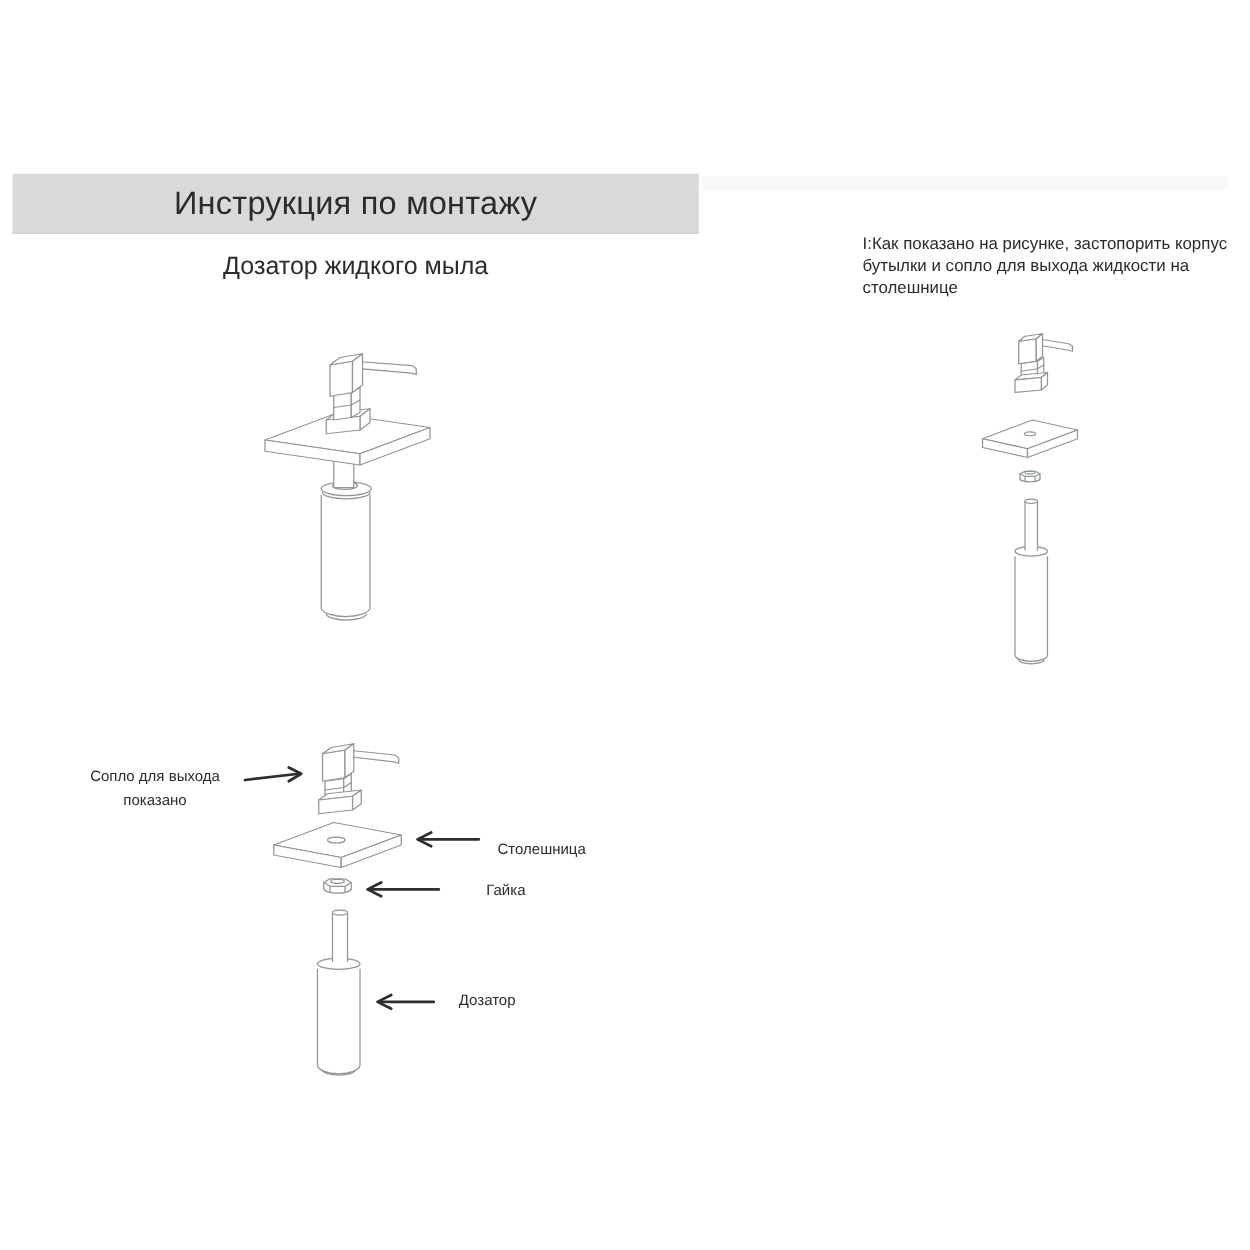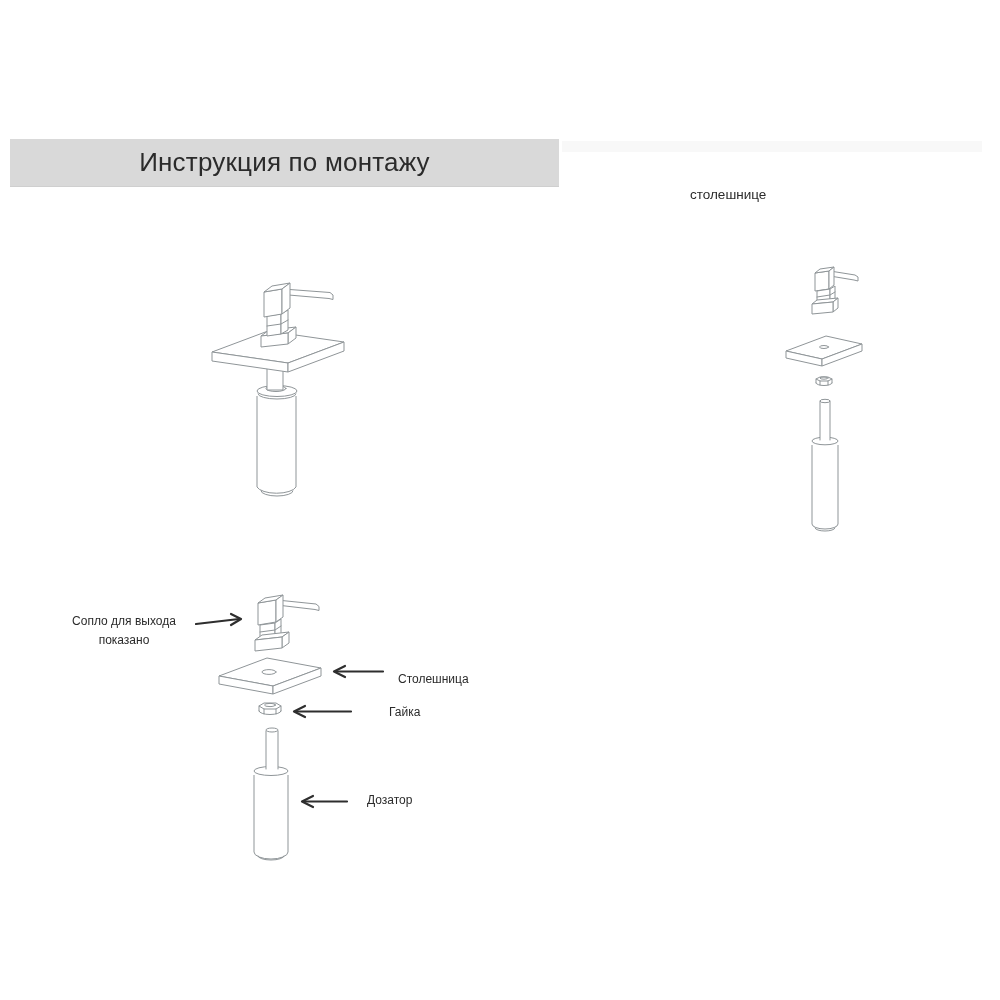--- a/index.html
+++ b/index.html
@@ -81,22 +81,25 @@
 </head>
 <body>
 
 <div class="page">
 
   <div class="title-bar">
     <span>Инструкция по монтажу</span>
   </div>
   <div class="artifact-strip"></div>
 
+  <div class="subtitle">Дозатор жидкого мыла</div>
 
   <div class="note">
+    <div>I:Как показано на рисунке, застопорить корпус</div>
+    <div>бутылки и сопло для выхода жидкости на</div>
     <div>столешнице</div>
   </div>
 
   <svg class="fig" style="left:205px; top:272px;" width="150" height="235" viewBox="205 272 150 235">
     <g>
       <path class="fc" d="M257,396 L257,487 A20,8 0 0 0 296,487 L296,396"></path>
       <ellipse class="fc" cx="277" cy="391" rx="20" ry="5.5"></ellipse>
       <path class="ln" d="M258,394 A19,5 0 0 0 296,394"></path>
       <ellipse class="ln" cx="276" cy="388.5" rx="10" ry="3"></ellipse>
       <path class="ln" d="M261,491 A16,5 0 0 0 293,491"></path>

